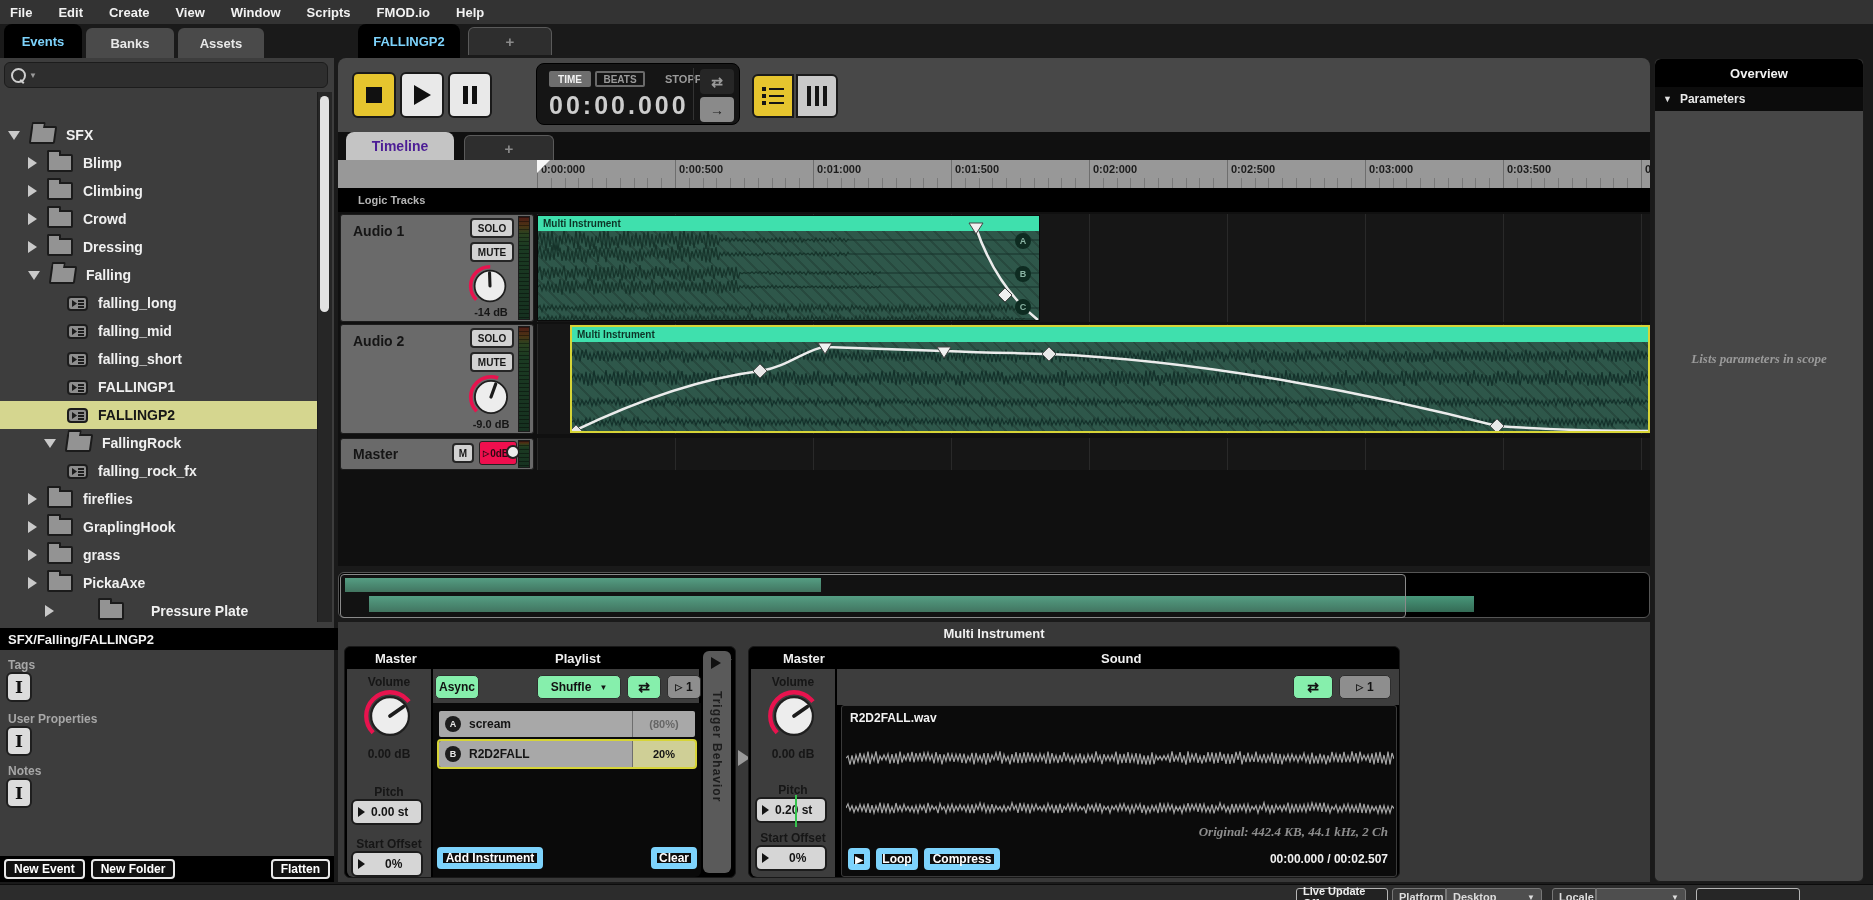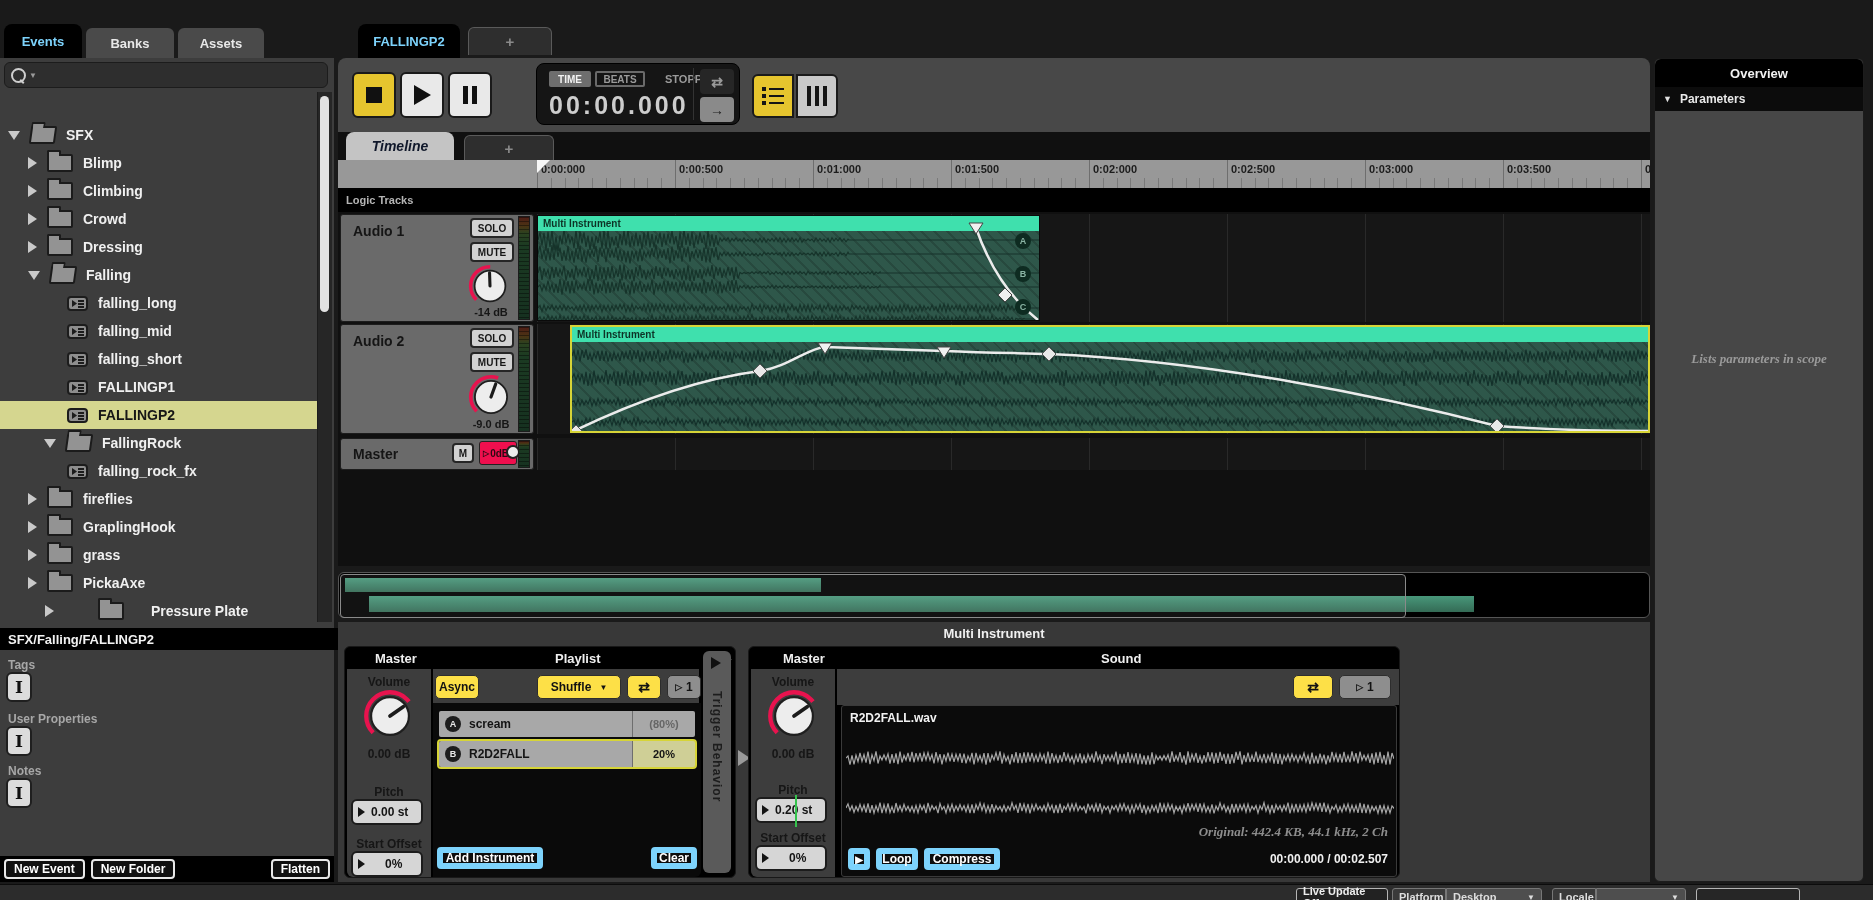--- a/index.html
+++ b/index.html
@@ -48,28 +48,28 @@
   .pausebars{display:flex;gap:4px;}
   .pausebars i{display:block;width:5px;height:18px;background:#111;}
   .timepanel{left:536px;top:63px;width:204px;height:62px;background:#151515;border:1px solid #000;border-radius:8px;box-sizing:border-box;}
   .chip{font-size:10px;border-radius:2px;display:flex;align-items:center;justify-content:center;box-sizing:border-box;}
   .chip.on{background:#6e6e6e;color:#f2f2f2;}
   .chip.off{border:2px solid #6a6a6a;color:#9a9a9a;background:transparent;}
   .clock{color:#cdcdcd;font-size:25px;letter-spacing:3px;}
   .minibtn{border-radius:4px;display:flex;align-items:center;justify-content:center;font-size:14px;box-sizing:border-box;}
   .viewbtn{border:2px solid #1a1a1a;box-sizing:border-box;display:flex;align-items:center;justify-content:center;}
   .editor{left:338px;top:132px;width:1312px;height:434px;background:#101010;}
-  .ttab{left:346px;top:132px;width:108px;height:28px;background:#c4c4c4;border-radius:8px 8px 0 0;color:#0f172a;font-size:14px;display:flex;align-items:center;justify-content:center;font-style:italic;}
+  .ttab{left:346px;top:132px;width:108px;height:28px;background:#c4c4c4;border-radius:8px 8px 0 0;color:#4c1d95;font-size:14px;display:flex;align-items:center;justify-content:center;}
   .ruler{left:338px;top:160px;width:1312px;height:28px;background:#989898;overflow:hidden;}
   .rlabel{position:absolute;top:3px;font-size:11px;color:#1c1c1c;}
   .rtick{position:absolute;top:0;width:1px;height:28px;background:#6e6e6e;}
   .rminor{position:absolute;left:199px;top:18px;right:0;height:10px;
           background:repeating-linear-gradient(90deg,#7a7a7a 0 1px,transparent 1px 13.8px);}
   .flag{left:537px;top:160px;width:0;height:0;border-top:13px solid #f7f7f7;border-right:13px solid transparent;}
-  .logicrow{left:338px;top:188px;width:1312px;height:24px;background:#000;color:#b5b5b5;font-size:11px;display:flex;align-items:center;padding-left:8px;box-sizing:border-box;}
+  .logicrow{left:338px;top:188px;width:1312px;height:24px;background:#000;color:#b5b5b5;font-size:11px;display:flex;align-items:center;padding-left:20px;box-sizing:border-box;}
   .thead{position:absolute;left:340px;width:194px;background:#6a6a6a;border:1px solid #1c1c1c;border-radius:3px;box-sizing:border-box;}
   .tname{position:absolute;left:12px;top:8px;font-size:14px;color:#151515;}
   .smbtn{position:absolute;width:44px;height:20px;background:#d2d2d2;border:2px solid #262626;border-radius:4px;color:#161616;font-size:10px;display:flex;align-items:center;justify-content:center;box-sizing:border-box;}
   .voltext{position:absolute;width:90px;text-align:center;font-size:11px;color:#161616;}
   .meter{position:absolute;width:12px;border:1px solid #1c1c1c;box-sizing:border-box;
          background:linear-gradient(180deg,#4f1d16 0%,#4a3414 9%,#2b4220 16%,#1b3a22 28%,#163120 100%);}
   .meter::after{content:"";position:absolute;inset:0;background:repeating-linear-gradient(180deg,rgba(0,0,0,.4) 0 1px,transparent 1px 4px);}
   .lane{position:absolute;left:537px;width:1113px;background:#161616;overflow:hidden;}
   .grid{position:absolute;inset:0;background:repeating-linear-gradient(90deg,#292929 0 1px,transparent 1px 138px);}
   .clip{position:absolute;box-sizing:border-box;border:1px solid #0a0a0a;background:#2e574a;overflow:hidden;}
@@ -82,40 +82,50 @@
   .greenbar{position:absolute;background:linear-gradient(180deg,#48977a,#346b55);}
   .viewport{position:absolute;border:1px solid #8a8a8a;border-radius:4px;background:rgba(255,255,255,.07);}
   .deck{left:338px;top:622px;width:1312px;height:260px;background:#383838;}
   .decktitle{left:338px;top:626px;width:1312px;text-align:center;color:#f0f0f0;font-size:13px;}
   .dpanel{position:absolute;background:#000;border:1px solid #181818;border-radius:6px;box-sizing:border-box;}
   .dhead{position:absolute;font-size:13px;color:#efefef;}
   .dcol{position:absolute;background:#3d3d3d;}
   .dlabel{position:absolute;width:84px;text-align:center;font-size:12px;color:#161616;}
   .spin{position:absolute;width:72px;height:26px;background:#d6d6d6;border:2px solid #1c1c1c;border-radius:6px;box-sizing:border-box;display:flex;align-items:center;color:#141414;font-size:12px;padding-left:5px;}
   .spin .tri-r{width:0;height:0;border-left:7px solid #141414;border-top:5px solid transparent;border-bottom:5px solid transparent;margin-right:6px;}
-  .gbtn{position:absolute;background:#fde047;border:1px solid #2e2e2e;border-radius:5px;color:#121212;font-size:12px;display:flex;align-items:center;justify-content:center;box-sizing:border-box;}
+  .gbtn{position:absolute;background:#86efac;border:1px solid #2e2e2e;border-radius:5px;color:#121212;font-size:12px;display:flex;align-items:center;justify-content:center;box-sizing:border-box;}
   .prow{position:absolute;left:436px;width:286px;height:26px;background:#a8a8a8;border-radius:2px;display:flex;align-items:center;color:#141414;font-size:12px;box-sizing:border-box;}
   .prow .key{width:16px;height:16px;border-radius:50%;background:#1d1d1d;color:#e8e8e8;font-size:9px;display:flex;align-items:center;justify-content:center;margin:0 8px 0 6px;}
   .prow .wt{margin-left:auto;width:62px;text-align:center;border-left:1px solid #6e6e6e;font-size:11px;align-self:stretch;display:flex;align-items:center;justify-content:center;}
   .prow.sel{outline:2px solid #d6d437;}
   .darkbtn{background:#0d0d0d;border:6px solid #7dd3fc;border-radius:4px;color:#fff;font-size:12px;display:flex;align-items:center;justify-content:center;box-sizing:border-box;}
   .trigtab{position:absolute;left:358px;top:4px;width:28px;height:222px;background:#5a5a5a;border-radius:6px;}
   .vtext{position:absolute;left:7px;top:40px;writing-mode:vertical-rl;color:#1d1d1d;font-size:12px;letter-spacing:1px;}
   .wavebox{position:absolute;background:#0b0b0b;border:1px solid #3a3a3a;border-radius:3px;box-sizing:border-box;}
   .ital{font-family:"Liberation Serif",serif;font-style:italic;font-weight:bold;}
   .rightpanel{left:1654px;top:58px;width:210px;height:824px;background:#474747;border:1px solid #1c1c1c;border-radius:6px;box-sizing:border-box;overflow:hidden;}
   .statusbar{left:0;top:884px;width:1873px;height:16px;background:#2c2c2c;border-top:1px solid #0c0c0c;box-sizing:border-box;}
   .sbtn{position:absolute;top:3px;height:18px;border:1px solid #b5b5b5;border-radius:3px;background:#222;color:#eee;font-size:11px;display:flex;align-items:center;justify-content:center;box-sizing:border-box;padding:0 6px;}
   .schip{position:absolute;top:3px;height:18px;border:1px solid #777;background:#3a3a3a;color:#ddd;font-size:11px;display:flex;align-items:center;box-sizing:border-box;padding:0 6px;}
 </style>
 </head>
 <body>
 
 <div class="app">
 
+  <div class="menubar abs">
+    <span>File</span>
+    <span>Edit</span>
+    <span>Create</span>
+    <span>View</span>
+    <span>Window</span>
+    <span>Scripts</span>
+    <span>FMOD.io</span>
+    <span>Help</span>
+  </div>
 
   <div class="abs tab active" style="left:4px;top:24px;width:78px;height:34px;">Events</div>
   <div class="abs tab idle" style="left:86px;top:28px;width:88px;height:30px;">Banks</div>
   <div class="abs tab idle" style="left:178px;top:28px;width:86px;height:30px;">Assets</div>
 
   <div class="abs tab active" style="left:358px;top:24px;width:102px;height:34px;">FALLINGP2</div>
   <div class="abs tab plus" style="left:468px;top:27px;width:84px;height:28px;">+</div>
 
   <div class="abs leftpanel"></div>
   <div class="abs search">

